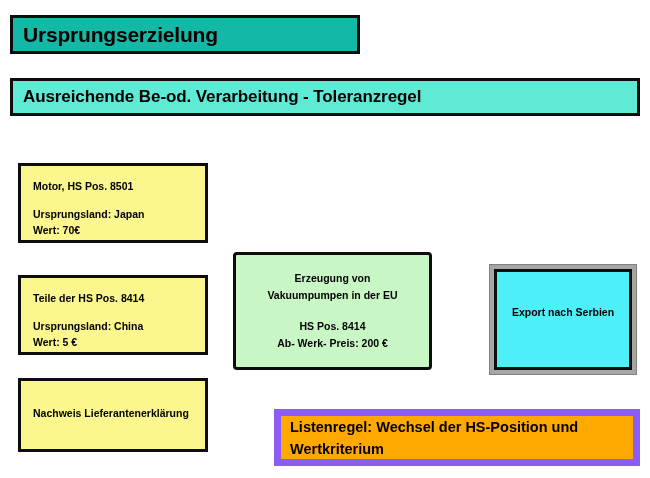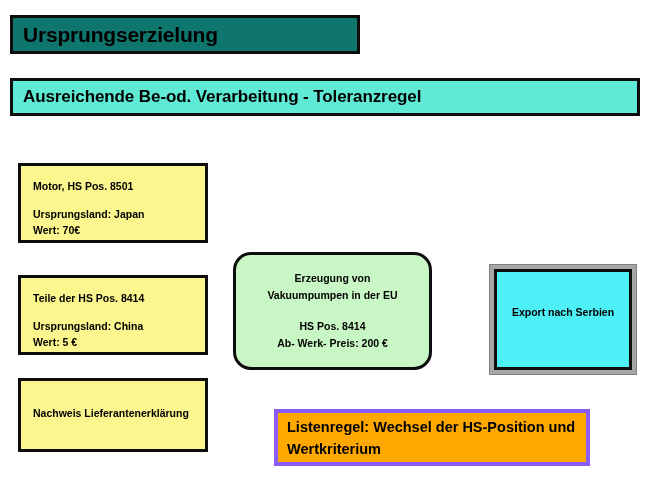--- a/index.html
+++ b/index.html
@@ -22,21 +22,21 @@
   .box {
     position: absolute;
     box-sizing: border-box;
   }
   
   .title-box {
     left: 10px;
     top: 15px;
     width: 350px;
     height: 39px;
-    background: #0f766e;
+    background: #14b8a6;
     border: 3px solid #0d0d0d;
     display: flex;
     align-items: center;
     padding-left: 10px;
   }
   .title-text {
     font-size: 21px;
     font-weight: bold;
     letter-spacing: -0.2px;
     white-space: nowrap;
@@ -78,21 +78,21 @@
   }
   .mat-gap { height: 12px; }
   
   .prod-box {
     left: 233px;
     top: 252px;
     width: 199px;
     height: 118px;
     background: #c8f7c5;
     border: 3px solid #0d0d0d;
-    border-radius: 18px;
+    border-radius: 4px;
     display: flex;
     flex-direction: column;
     align-items: center;
     justify-content: center;
   }
   .prod-line {
     font-size: 10.5px;
     font-weight: bold;
     line-height: 17px;
     text-align: center;
@@ -125,24 +125,24 @@
     font-weight: bold;
     line-height: 17px;
     text-align: center;
     white-space: nowrap;
   }
   .export-gap { height: 14px; }
   
   .rule-box {
     left: 274px;
     top: 409px;
-    width: 316px;
+    width: 366px;
     height: 57px;
     background: #ffa900;
-    border: 4px solid #8b5cf6;
+    border: 7px solid #8b5cf6;
     display: flex;
     flex-direction: column;
     justify-content: center;
     padding-left: 9px;
   }
   .rule-line {
     font-size: 14.5px;
     font-weight: bold;
     line-height: 22px;
     white-space: nowrap;

